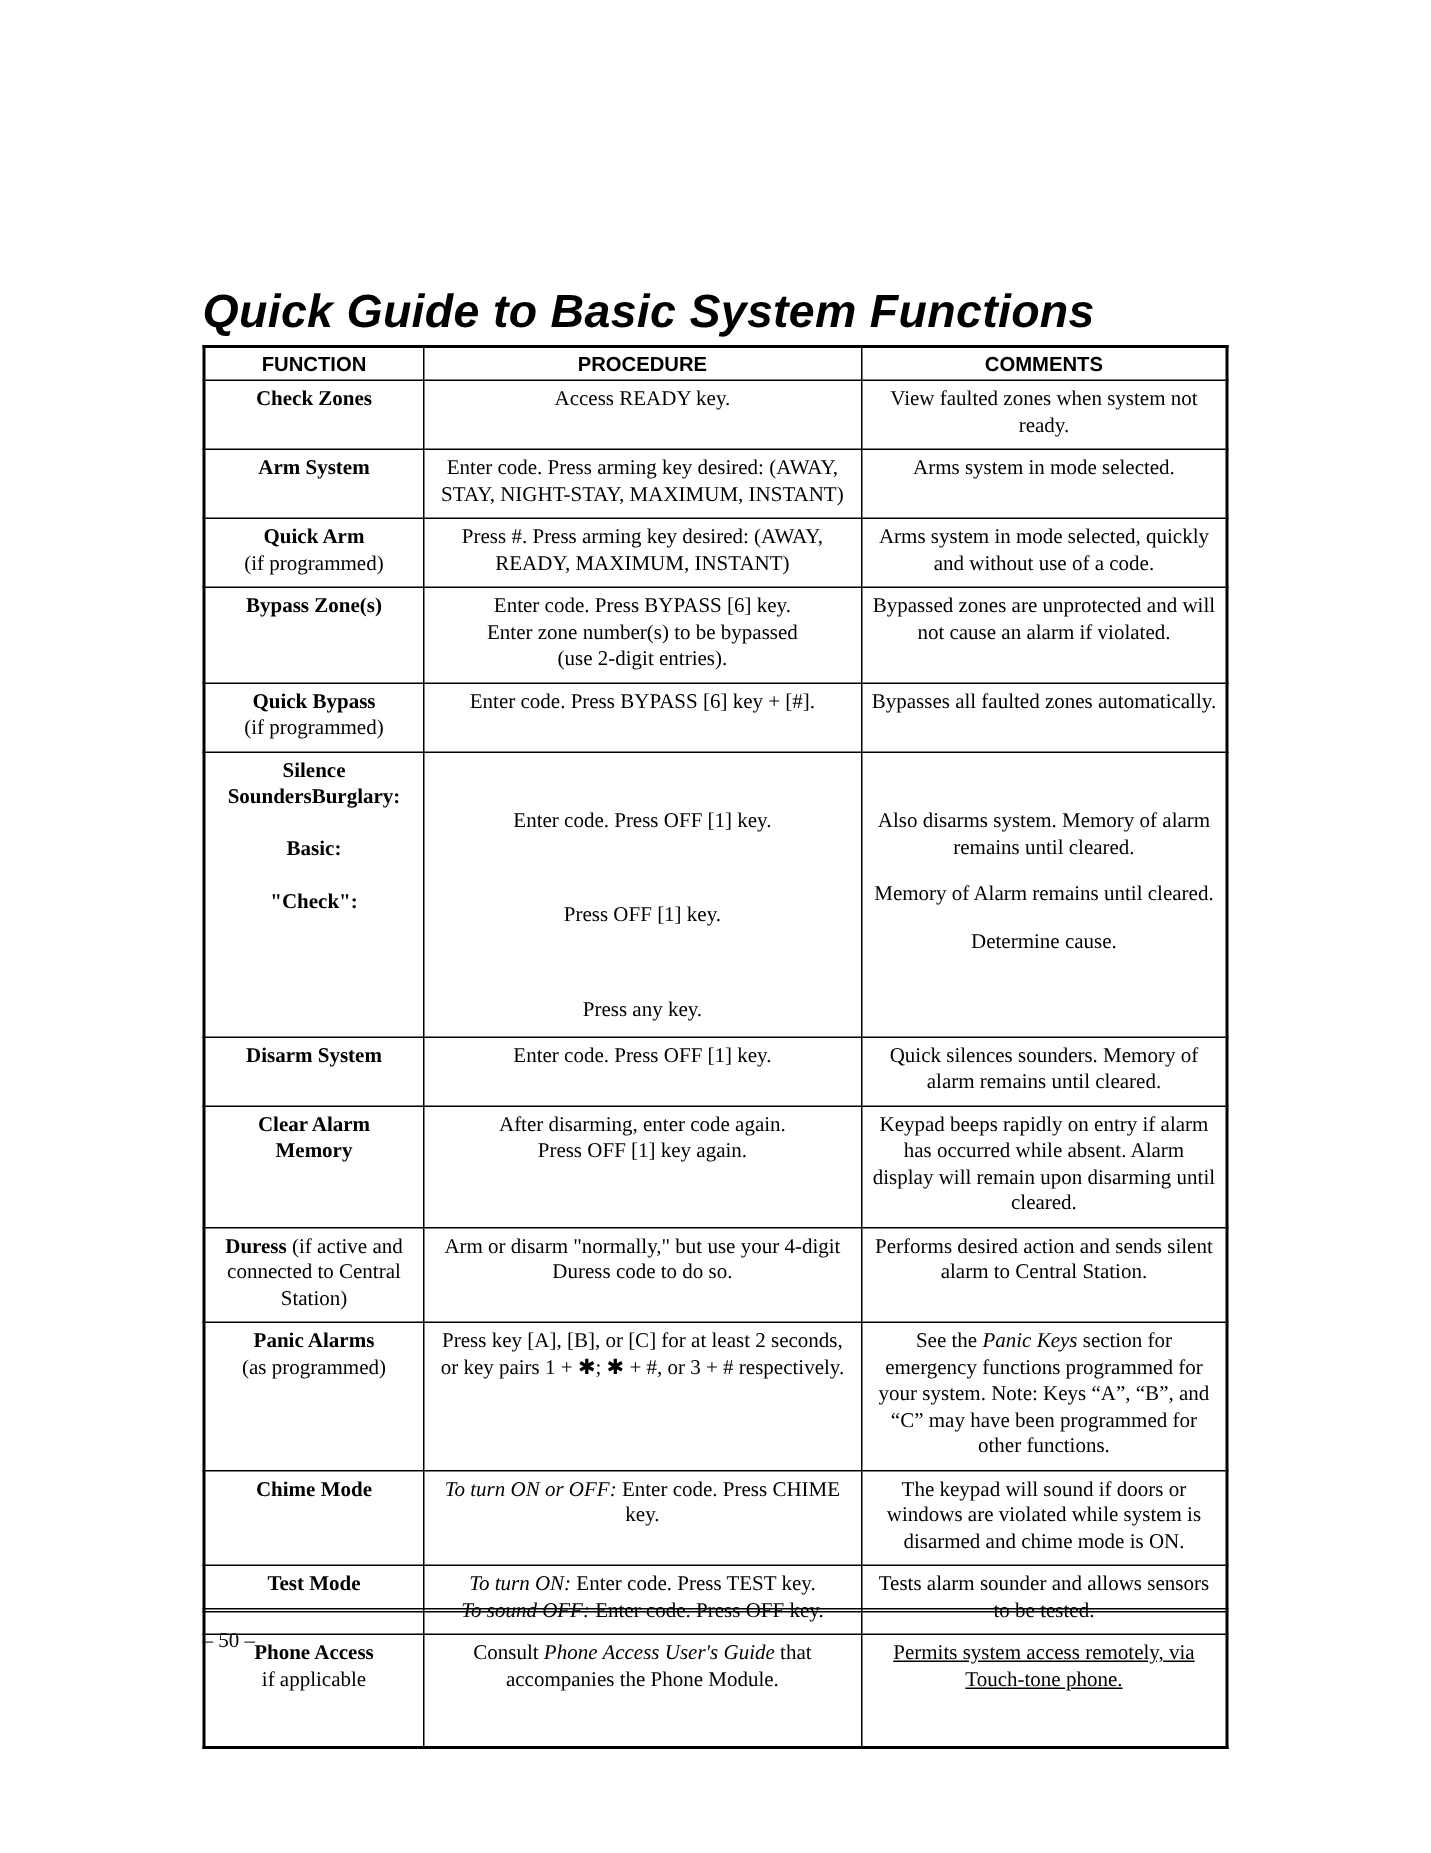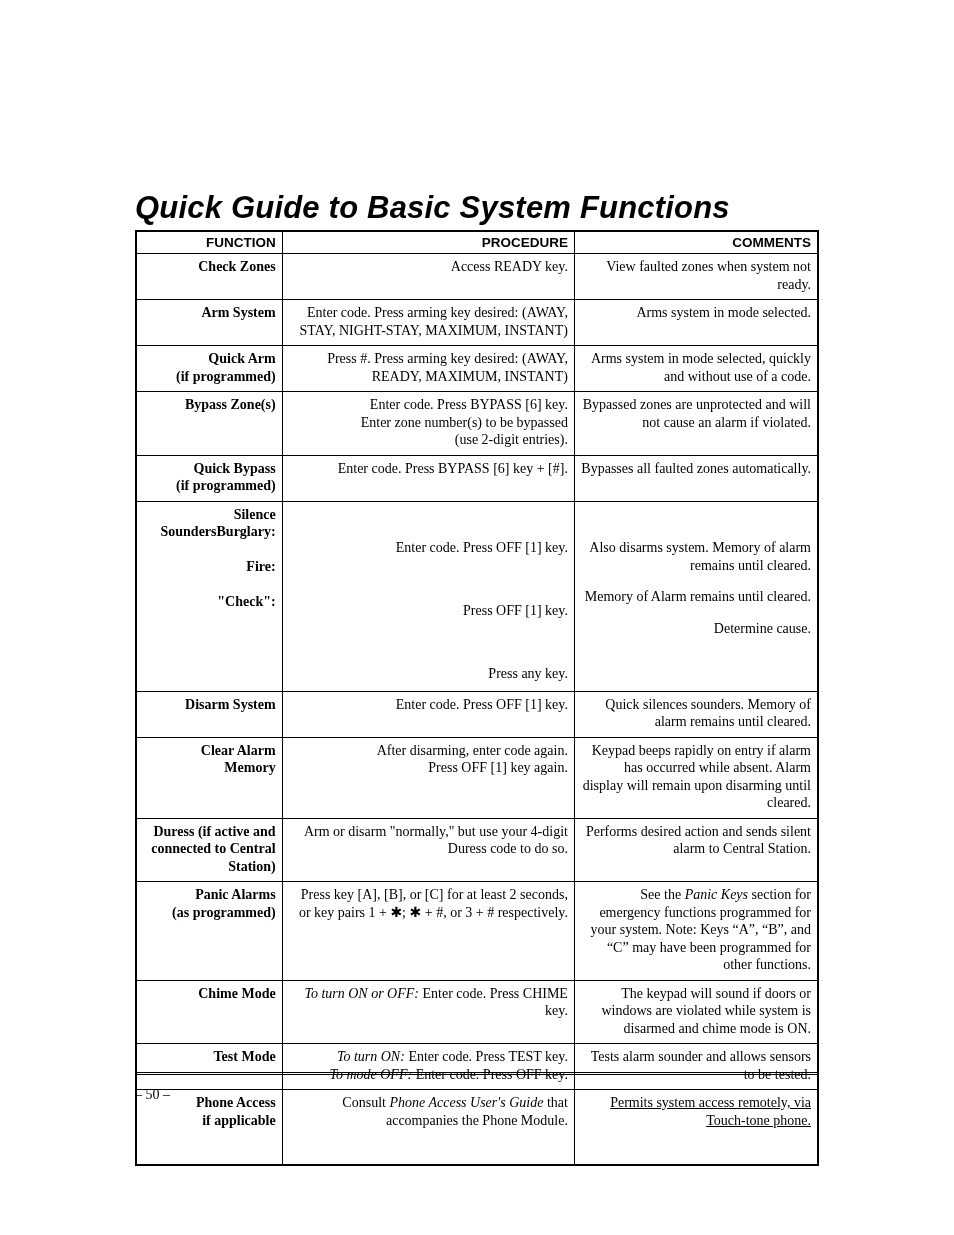--- a/index.html
+++ b/index.html
@@ -33,36 +33,36 @@
   table.func col.c1 { width: 141px; }
   table.func col.c2 { width: 282px; }
   table.func col.c3 { width: 235px; }
   table.func th, table.func td {
     border-left: 1px solid #000;
     border-right: 1px solid #000;
     border-top: 1px solid #000;
     border-bottom: 1px solid #000;
     padding: 4px 6px 6px 6px;
     vertical-align: top;
-    text-align: right;
+    text-align: center;
   }
   table.func th {
     font-family: Arial, Helvetica, sans-serif;
     font-weight: bold;
     font-size: 13.5px;
     padding-top: 3px;
     padding-bottom: 3px;
   }
   table.func td {
     font-family: "Times New Roman", Times, serif;
     font-size: 14px;
     line-height: 1.25;
   }
   .fn-name { font-weight: bold; }
-  .fn-sub { font-weight: bold; }
+  .fn-sub { font-weight: normal; }
   .blk { margin-bottom: 6px; }
   .blk:last-child { margin-bottom: 0; }
   .ital { font-style: italic; margin-top: 29px; }
   .footer-rule {
     position: absolute;
     left: 135px;
     right: 135px;
     bottom: 160px;
     border-top: 3px double #000;
     height: 0;
@@ -117,21 +117,21 @@
           <td><span class="fn-name">Bypass Zone(s)</span></td>
           <td>Enter code. Press BYPASS [6] key.<br>Enter zone number(s) to be bypassed<br>(use 2-digit entries).</td>
           <td>Bypassed zones are unprotected and will not cause an alarm if violated.</td>
         </tr>
         <tr>
           <td><span class="fn-name">Quick Bypass</span><br><span class="fn-sub">(if programmed)</span></td>
           <td>Enter code. Press BYPASS [6] key + [#].</td>
           <td>Bypasses all faulted zones automatically.</td>
         </tr>
         <tr>
-          <td><span class="fn-name">Silence Sounders</span><span class="fn-name right">Burglary:</span><br><br><span class="fn-name right">Fire:</span><br><br><span class="fn-name right">"Check":</span></td>
+          <td><span class="fn-name">Silence Sounders</span><span class="fn-name right">Burglary:</span><br><br><span class="fn-name right">Basic:</span><br><br><span class="fn-name right">"Check":</span></td>
           <td class="multi">
             <div class="blk">&nbsp;</div>
             <div class="blk">Enter code. Press OFF [1] key.</div>
             <div class="blk">&nbsp;</div>
             <div class="blk">Press OFF [1] key.</div>
             <div class="blk">&nbsp;</div>
             <div class="blk">Press any key.</div>
           </td>
           <td class="multi">
             <div class="blk">&nbsp;</div>
@@ -160,21 +160,21 @@
           <td>Press key [A], [B], or [C] for at least 2 seconds, or key pairs 1 + ✱; ✱ + #, or 3 + # respectively.</td>
           <td>See the <span class="ital">Panic Keys</span> section for emergency functions programmed for your system. Note: Keys “A”, “B”, and “C” may have been programmed for other functions.</td>
         </tr>
         <tr>
           <td><span class="fn-name">Chime Mode</span></td>
           <td><span class="ital">To turn ON or OFF:</span> Enter code. Press CHIME key.</td>
           <td>The keypad will sound if doors or windows are violated while system is disarmed and chime mode is ON.</td>
         </tr>
         <tr>
           <td><span class="fn-name">Test Mode</span></td>
-          <td><span class="ital">To turn ON:</span> Enter code. Press TEST key.<br><span class="ital">To mode OFF:</span> Enter code. Press OFF key.</td>
+          <td><span class="ital">To turn ON:</span> Enter code. Press TEST key.<br><span class="ital">To sound OFF:</span> Enter code. Press OFF key.</td>
           <td>Tests alarm sounder and allows sensors to be tested.</td>
         </tr>
         <tr>
           <td style="padding-bottom: 32px;"><span class="fn-name">Phone Access</span><br><span class="fn-sub">if applicable</span></td>
           <td style="padding-bottom: 35px;">Consult <span class="ital">Phone Access User's Guide</span> that accompanies the Phone Module.</td>
           <td style="padding-bottom: 28px; text-decoration: underline;">Permits system access remotely, via Touch-tone phone.</td>
         </tr>
       </tbody>
   </table>
 

